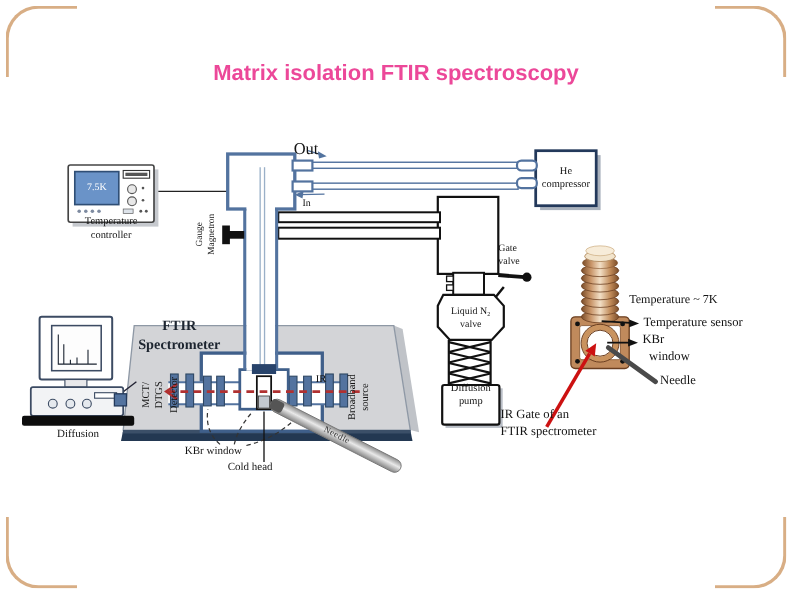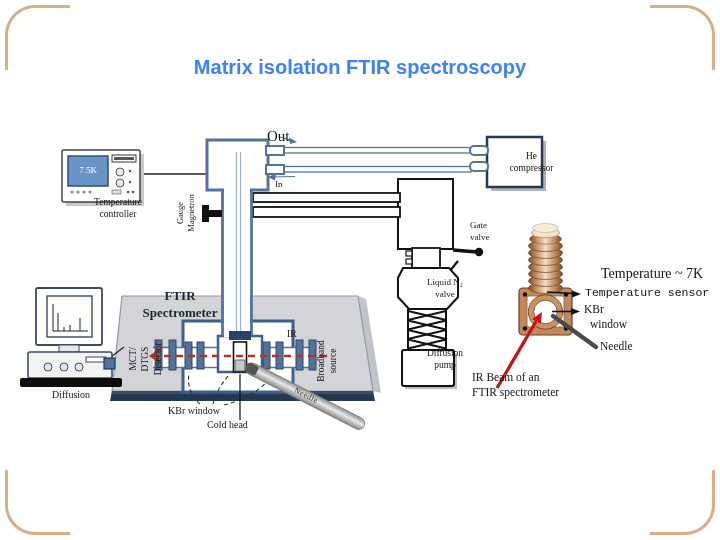--- a/index.html
+++ b/index.html
@@ -5,24 +5,24 @@
   html,body{margin:0;padding:0;background:#fff;}
   #slide{position:relative;width:720px;height:540px;background:#ffffff;overflow:hidden;
          font-family:"Liberation Serif","DejaVu Serif",serif;}
   .corner{position:absolute;width:62px;height:62px;border:3px solid #d8ae85;}
   .c-tl{top:5px;left:5px;border-right:none;border-bottom:none;border-top-left-radius:30px;}
   .c-tr{top:5px;right:5px;border-left:none;border-bottom:none;border-top-right-radius:30px;}
   .c-bl{bottom:5px;left:5px;border-right:none;border-top:none;border-bottom-left-radius:30px;}
   .c-br{bottom:5px;right:5px;border-left:none;border-top:none;border-bottom-right-radius:30px;}
   #title{position:absolute;top:56px;left:0;right:0;text-align:center;
          font-family:"Liberation Sans","DejaVu Sans",sans-serif;
-         font-weight:bold;font-size:20px;color:#3b82f6;white-space:nowrap;}
+         font-weight:bold;font-size:20px;color:#ec4899;white-space:nowrap;}
   svg{position:absolute;top:0;left:0;}
   .lbl{position:absolute;color:#141414;line-height:1.3;}
-  .pre{white-space:pre-line;padding-left:17px;}
+  .pre{white-space:pre-line;}
   .ctr{text-align:center;}
   .rot{transform:translate(-50%,-50%) rotate(-90deg);white-space:pre-line;text-align:center;}
   .flex{display:flex;align-items:center;justify-content:center;}
 </style>
 </head>
 <body>
 
 <div id="slide">
 
   <div class="corner c-tl"></div>
@@ -232,26 +232,26 @@
 valve</div>
   <div class="lbl ctr pre flex" style="left:402px;top:351px;width:52px;height:16px;font-size:9.5px;">Diffusion
 pump</div>
   <div class="lbl ctr pre" style="left:124px;top:288px;width:78px;font-size:13px;font-weight:bold;color:#1d2530;">FTIR
 Spectrometer</div>
   <div class="lbl rot" style="left:146px;top:359px;font-size:9.5px;">MCT/
 DTGS
 Detector</div>
   <div class="lbl rot" style="left:327px;top:361px;font-size:9.5px;">Broadband
 source</div>
-  <div class="lbl" style="left:287px;top:328px;font-size:9.5px;">IR</div>
+  <div class="lbl" style="left:287px;top:339px;font-size:9.5px;">IR</div>
   <div class="lbl" style="left:168px;top:404px;font-size:10px;">KBr window</div>
   <div class="lbl" style="left:207px;top:418px;font-size:10px;">Cold head</div>
   <div class="lbl" style="left:306px;top:396px;font-size:8px;color:#2a2a2a;transform:translate(-50%,-50%) rotate(27deg);letter-spacing:0.5px;">Needle</div>
   <div class="lbl ctr" style="left:36px;top:388px;width:70px;font-size:10px;">Diffusion</div>
-  <div class="lbl" style="left:572px;top:265px;font-size:14px;margin-left:29px;">Temperature ~ 7K</div>
-  <div class="lbl" style="left:585px;top:286px;font-size:11.5px;font-family:Liberation Mono, monospace;">Temperature sensor</div>
+  <div class="lbl" style="left:572px;top:265px;font-size:11px;">Temperature ~ 7K</div>
+  <div class="lbl" style="left:585px;top:286px;font-size:11.5px;">Temperature sensor</div>
   <div class="lbl" style="left:584px;top:302px;font-size:11.5px;">KBr</div>
   <div class="lbl" style="left:590px;top:317px;font-size:11.5px;">window</div>
   <div class="lbl" style="left:600px;top:339px;font-size:11.5px;">Needle</div>
-  <div class="lbl pre" style="left:455px;top:370px;font-size:11.5px;">IR Beam of an
+  <div class="lbl pre" style="left:455px;top:370px;font-size:11.5px;">IR Gate of an
 FTIR spectrometer</div>
 
 </div>
 
 </body></html>

